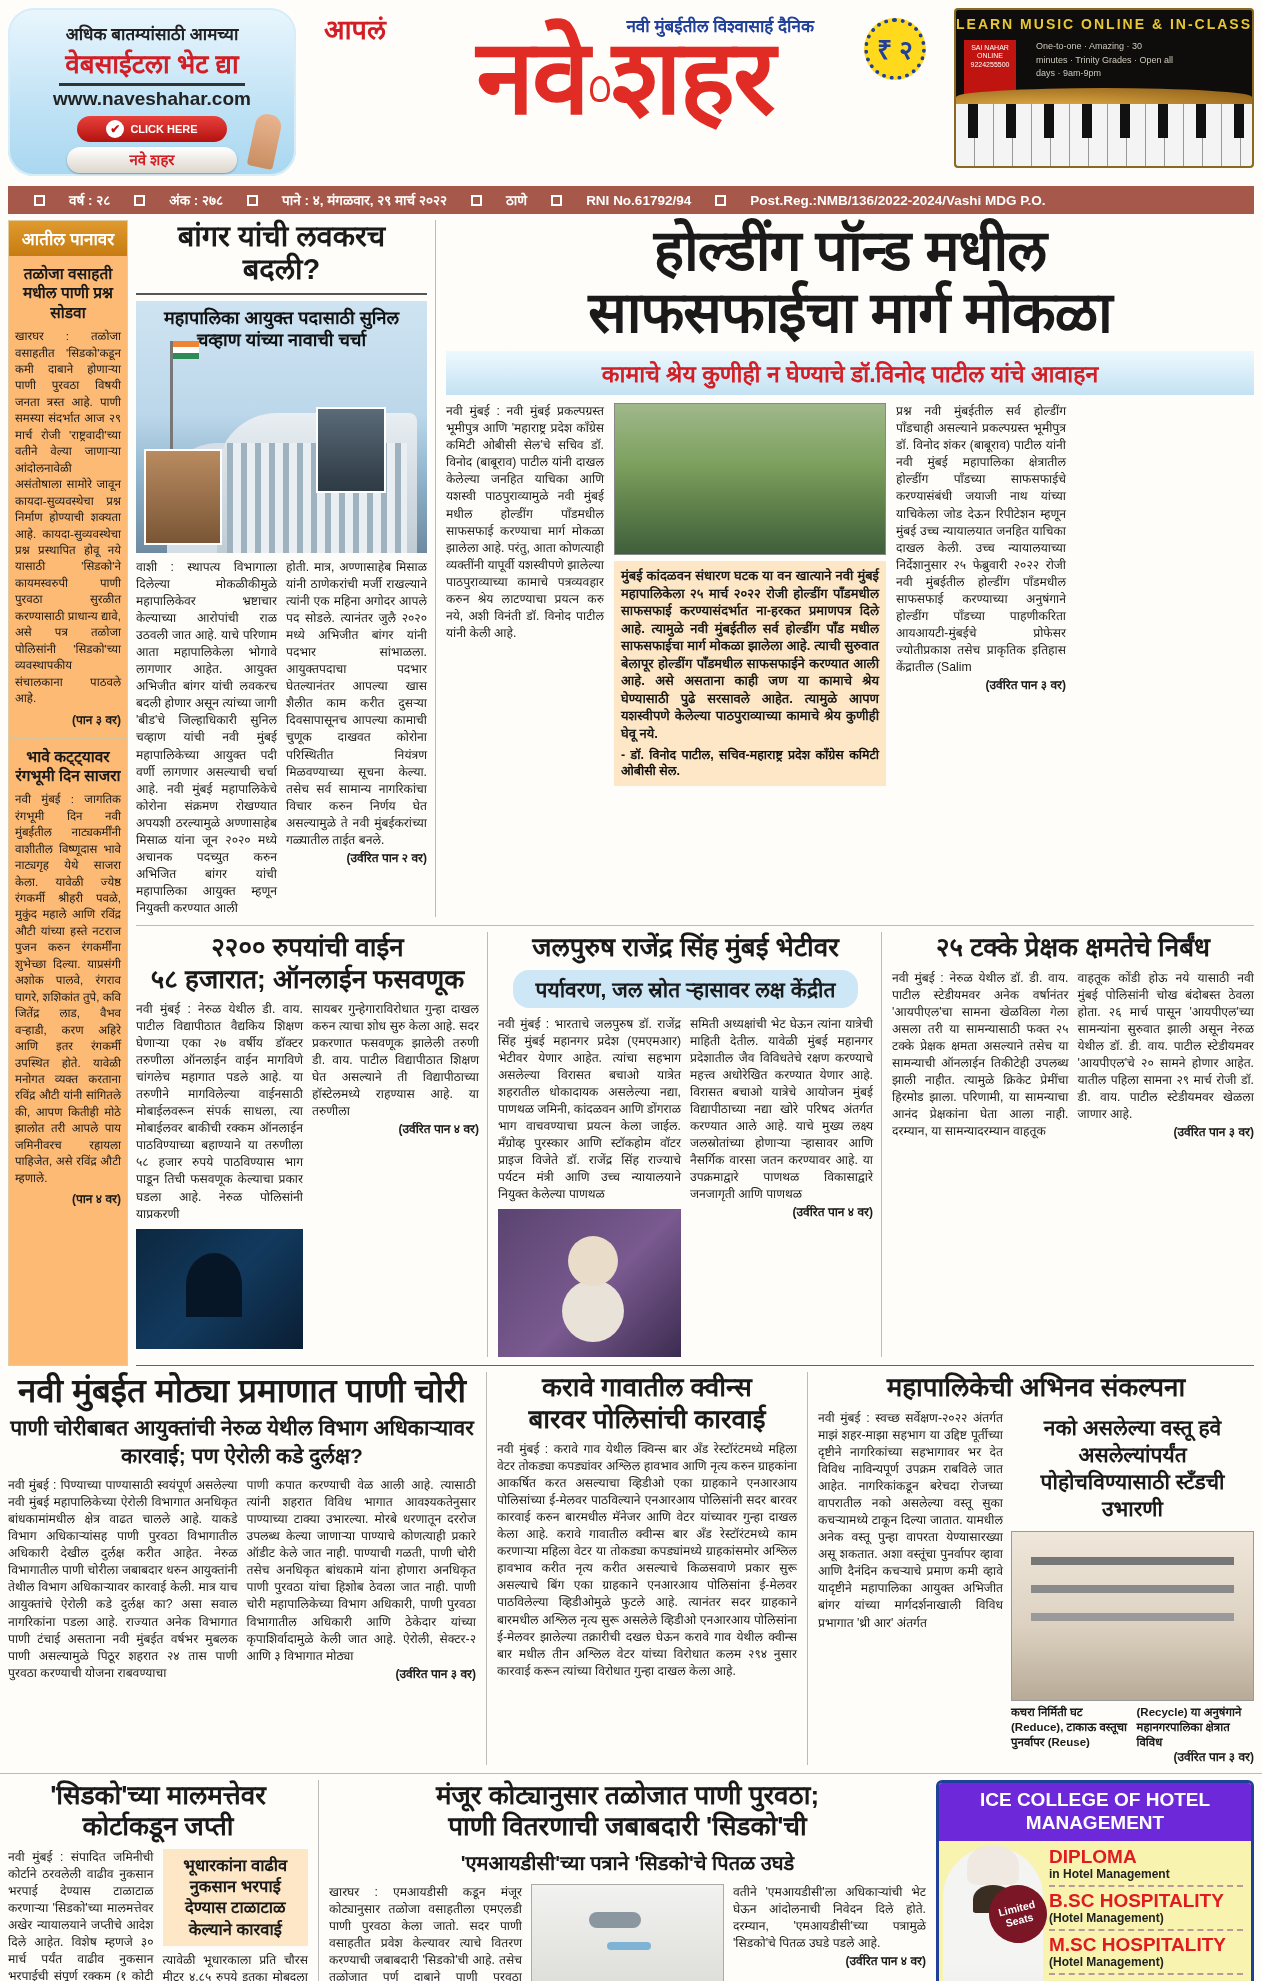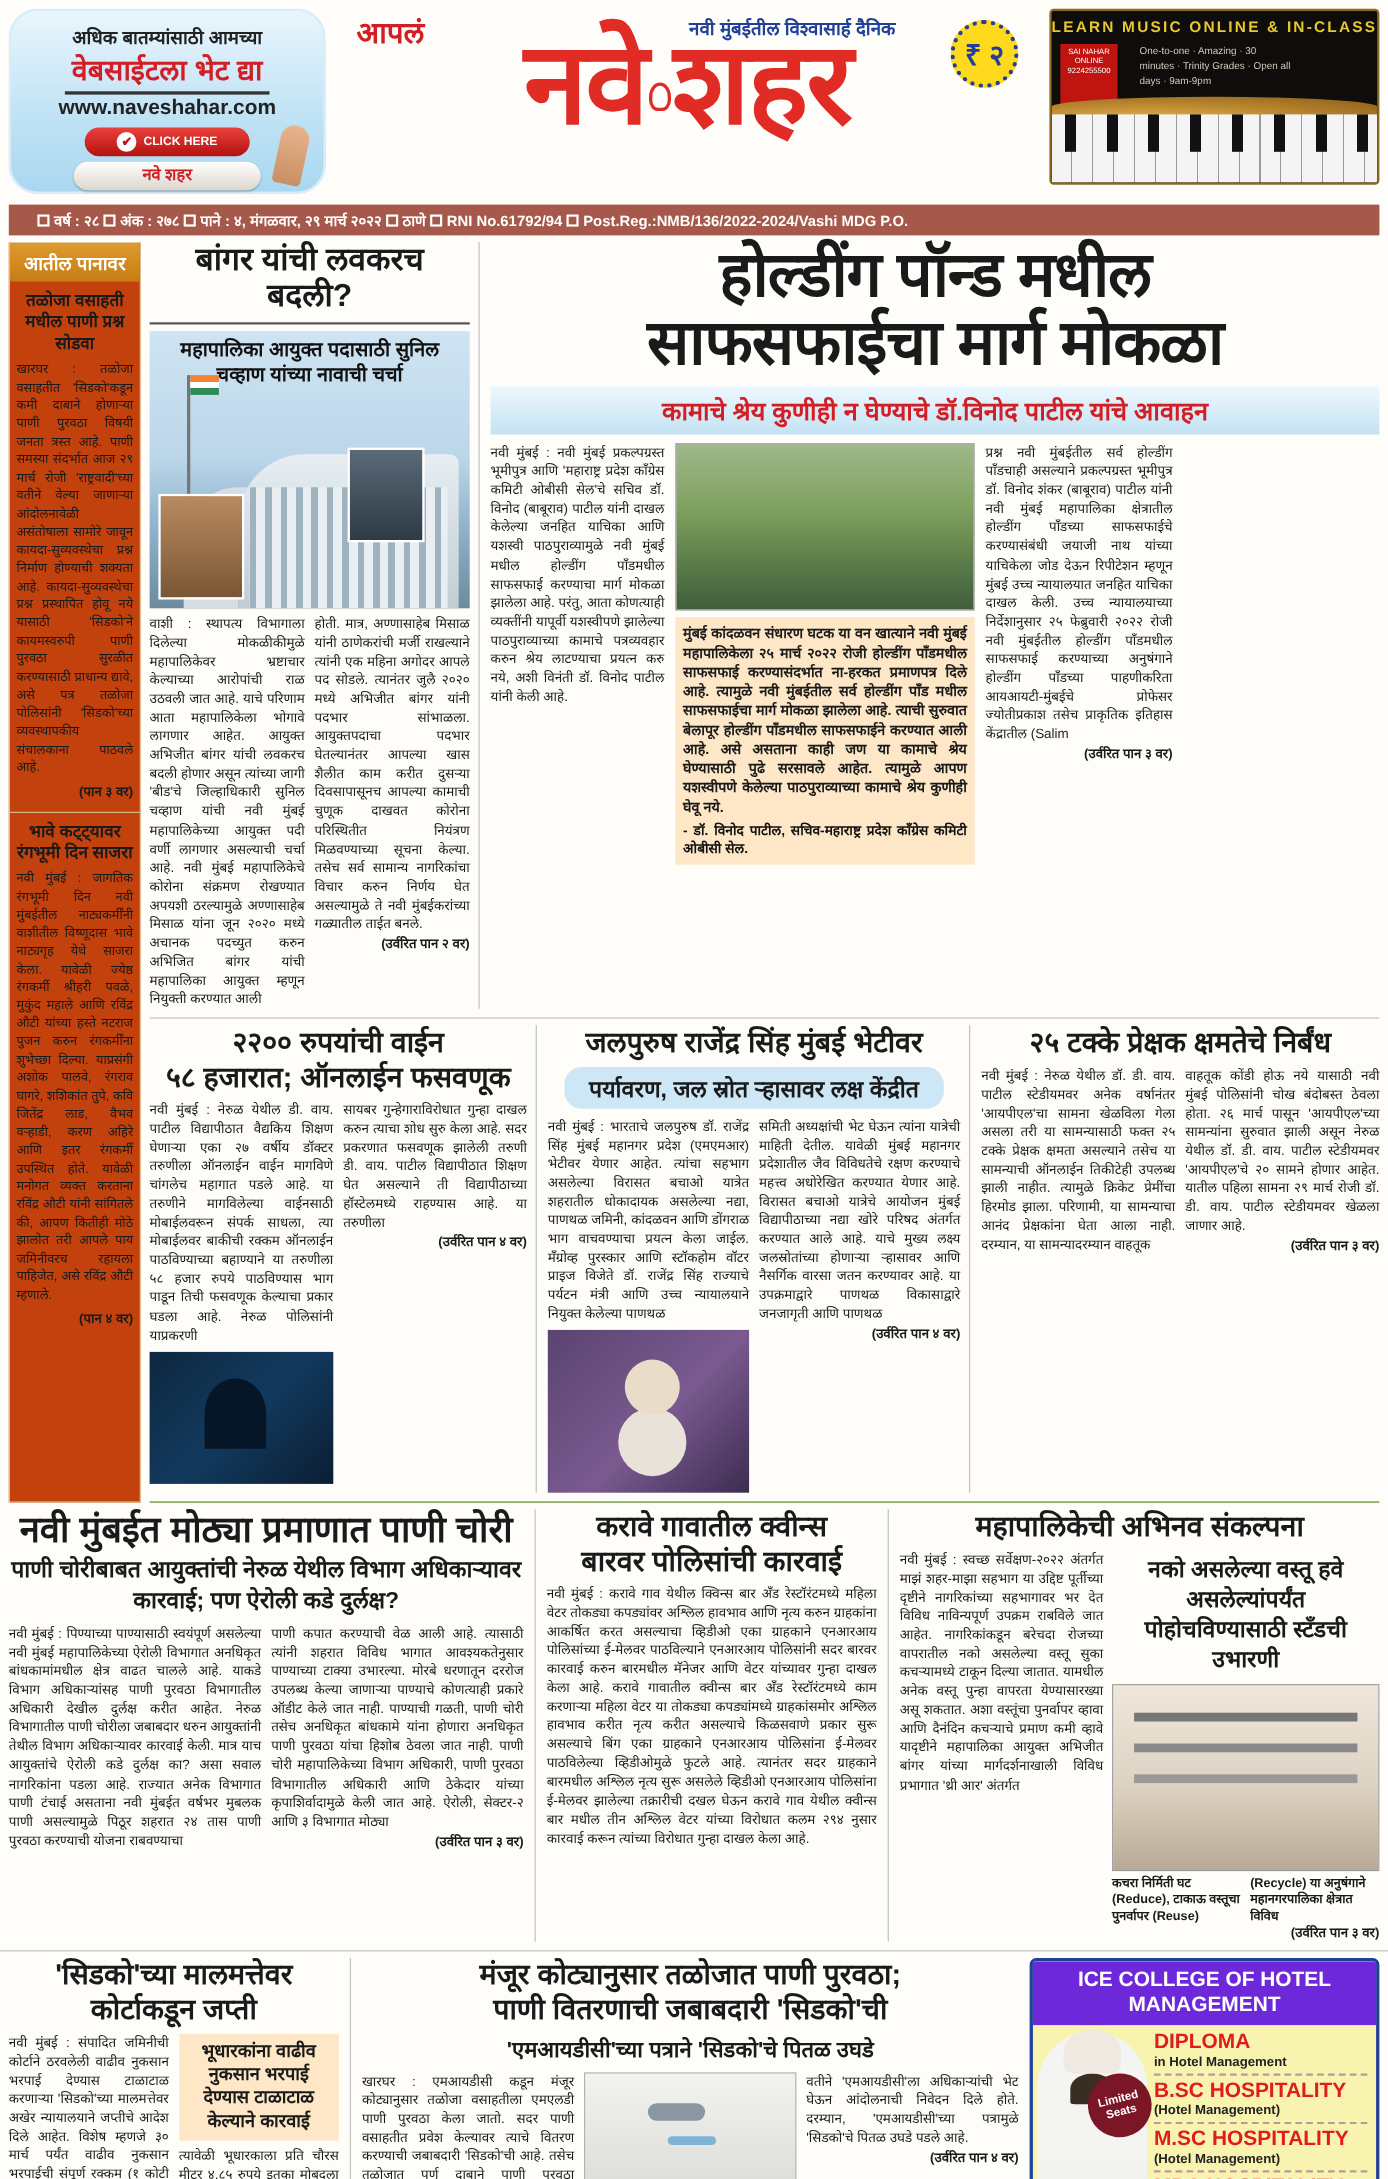--- a/index.html
+++ b/index.html
@@ -27,26 +27,26 @@
 
   .musicad { width:300px; height:160px; background:#0e0d0b; border:2px solid #8a6a20; border-radius:4px; position:relative; overflow:hidden; }
   .musicad .mtitle { color:#e8c832; font-size:14px; font-weight:bold; text-align:center; letter-spacing:2px; padding-top:6px; }
   .musicad .mlogo { position:absolute; left:8px; top:30px; width:52px; height:62px; background:#c01410; color:#fff; font-size:7px; text-align:center; padding-top:4px; line-height:1.2; }
   .musicad .mlist { position:absolute; left:80px; top:30px; color:#cfc9bb; font-size:9px; line-height:1.5; transform:rotate(0deg); }
   .musicad .wave { position:absolute; left:0; right:0; top:78px; height:18px; background:radial-gradient(ellipse at 30% 120%, #e7b24a, #8a5a14); border-radius:50% 50% 0 0; }
   .musicad .keys { position:absolute; bottom:0; left:0; right:0; height:62px; background:repeating-linear-gradient(90deg,#f4f4f4 0 18px,#999 18px 19px); }
   .musicad .keys:after { content:""; position:absolute; top:0; left:0; right:0; height:34px; background:repeating-linear-gradient(90deg,transparent 0 12px,#111 12px 22px,transparent 22px 38px); }
 
   
-  .dateline { margin:4px 8px 0; background:#a6594b; color:#fff; display:flex; align-items:center; gap:4px; padding:5px 26px; font-size:13.5px; font-weight:bold; }
+  .dateline { margin:4px 8px 0; background:#a6594b; color:#fff; display:flex; align-items:center; gap:24px; padding:5px 26px; font-size:13.5px; font-weight:bold; }
   .sq { width:11px; height:11px; border:2px solid #fff; display:inline-block; background:transparent; }
 
   
   .maingrid { display:grid; grid-template-columns:120px 1fr; gap:8px; padding:6px 8px 0; }
-  .sidebar { background:#c2410c; border:1px solid #e0cda4; }
+  .sidebar { background:#fdba74; border:1px solid #e0cda4; }
   .sb-head { background:linear-gradient(#e09a2d,#c67c12); color:#fff; font-size:17px; font-weight:bold; text-align:center; padding:6px 2px; }
   .brief { padding:8px 6px 10px; }
   .brief .bt-title { font-size:15.5px; font-weight:bold; text-align:center; line-height:1.25; margin-bottom:6px; }
   .brief .bt-body { font-size:11.6px; text-align:justify; line-height:1.42; }
   .brief .cont { margin-top:4px; }
 
   .rightcol { display:flex; flex-direction:column; gap:6px; }
   .rowA { display:flex; gap:10px; border-bottom:1px solid #bbb; padding-bottom:8px; }
   .rowB { display:flex; gap:10px; border-bottom:1px solid #4d7c0f; padding-bottom:8px; }
   .fullrow { display:flex; gap:10px; padding:6px 8px 8px; }

